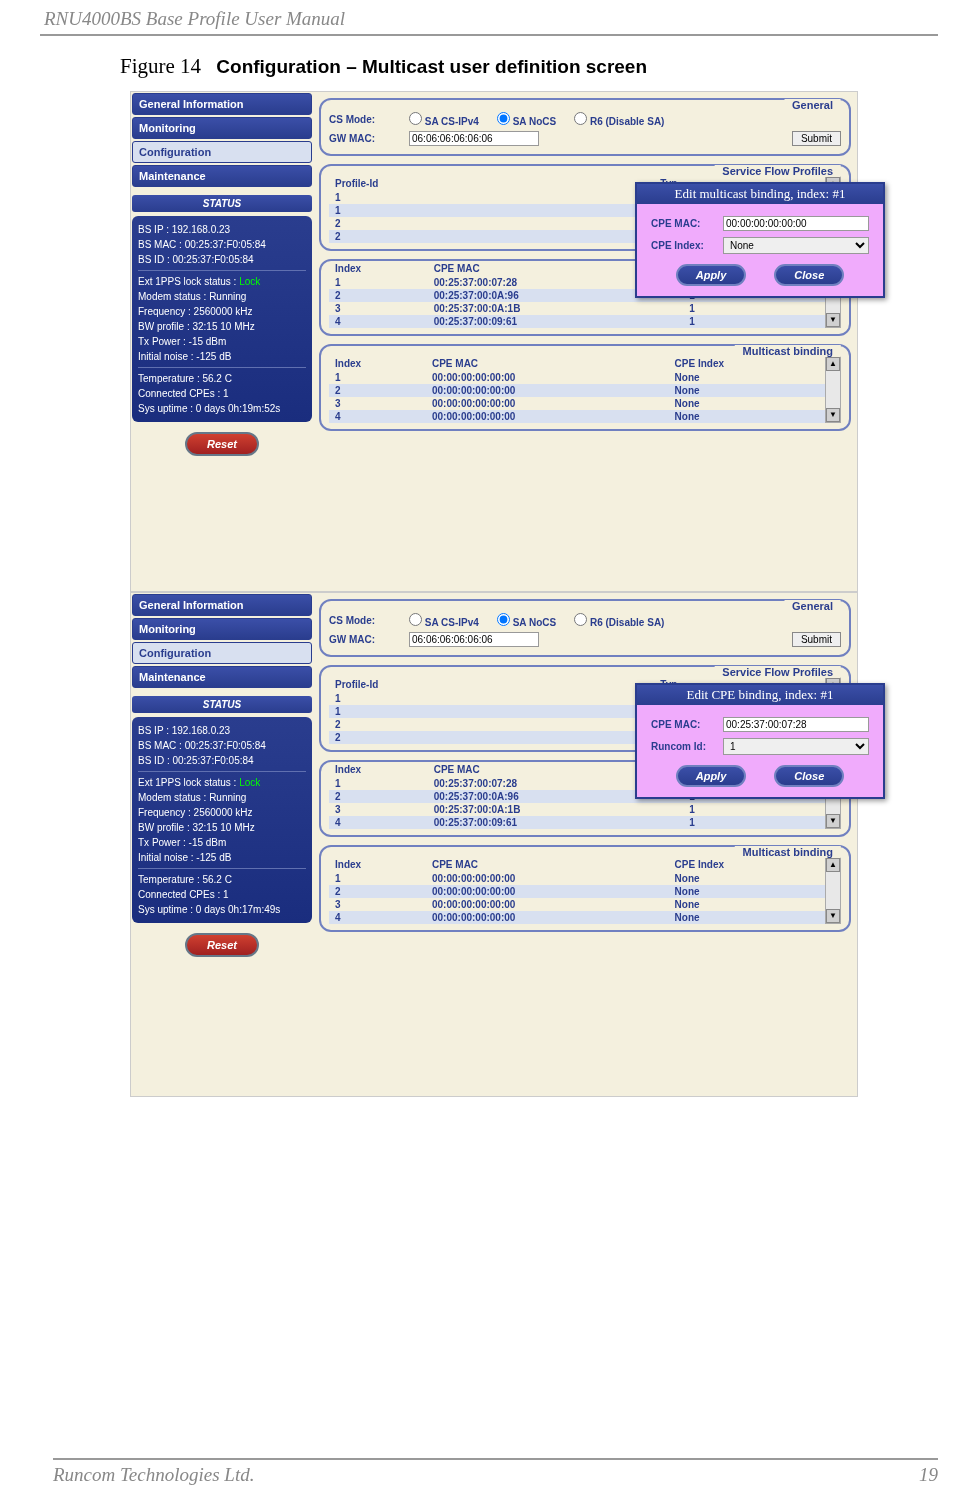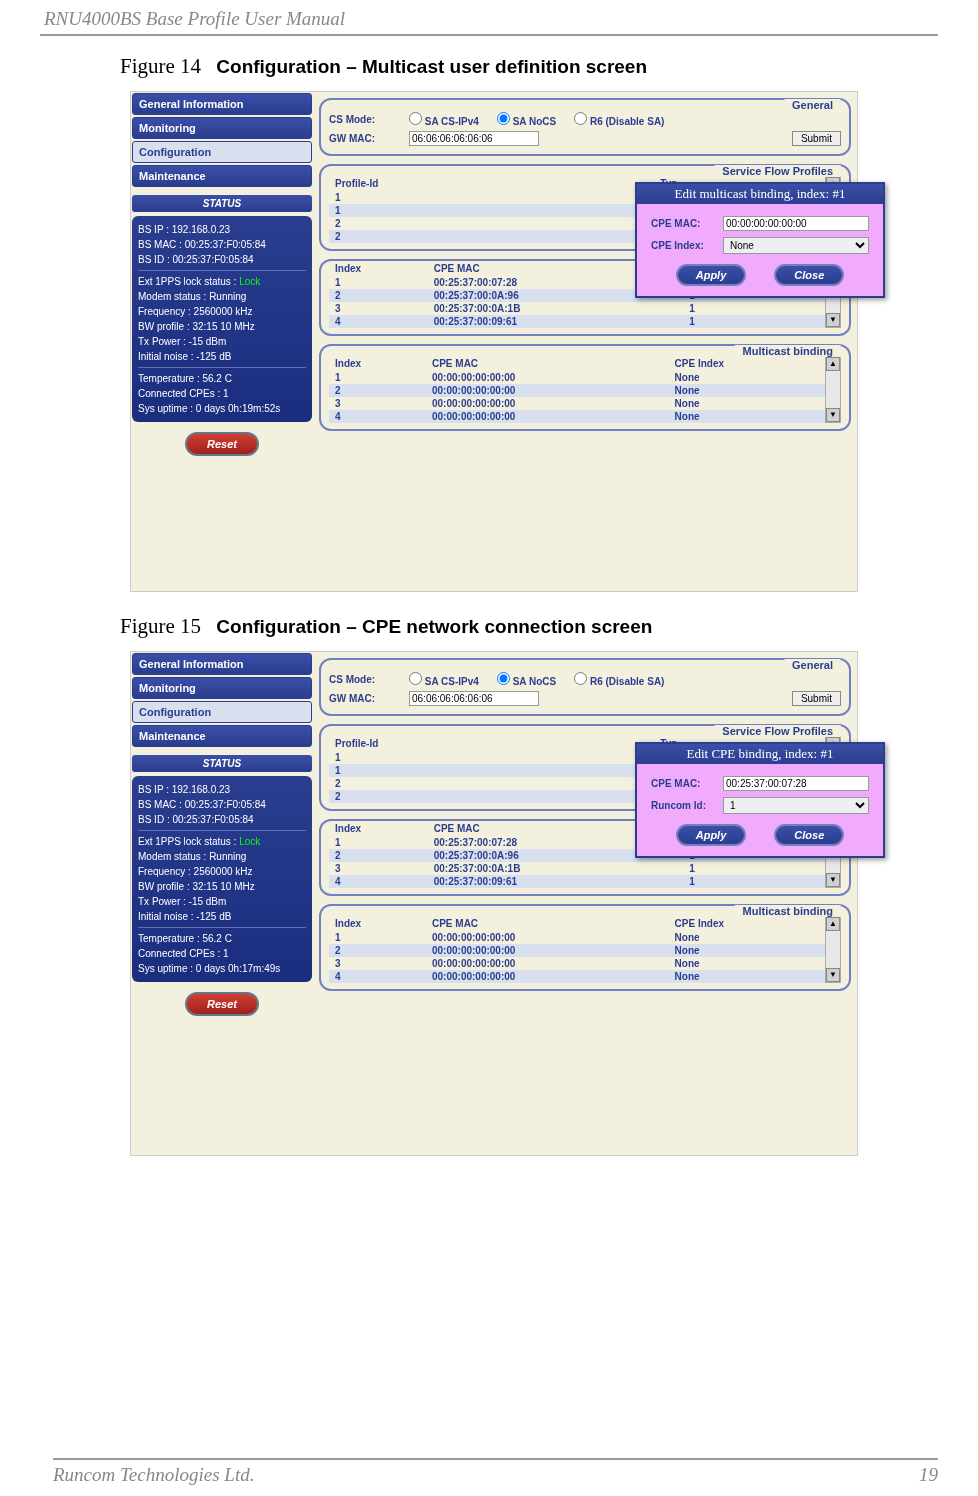--- a/index.html
+++ b/index.html
@@ -232,24 +232,20 @@
             <select><option>None</option></select>
           </div>
         <div class="dlg-btns">
           <button class="dlg-btn">Apply</button>
           <button class="dlg-btn">Close</button>
         </div>
       </div>
     </div>
   </div>
 
-  <div class="fig-caption" style="margin-top:22px;">
-    <span class="num">Figure 15</span>
-    <span class="title">Configuration – CPE network connection screen</span>
-  </div>
 
   <div class="screenshot" style="height:505px; position:relative;">
     <div class="sidebar">
       <div class="nav-tab">General Information</div>
       <div class="nav-tab">Monitoring</div>
       <div class="nav-tab active">Configuration</div>
       <div class="nav-tab">Maintenance</div>
       <div class="status-hdr">STATUS</div>
       <div class="status-body">
         <div>BS IP :  192.168.0.23</div>

